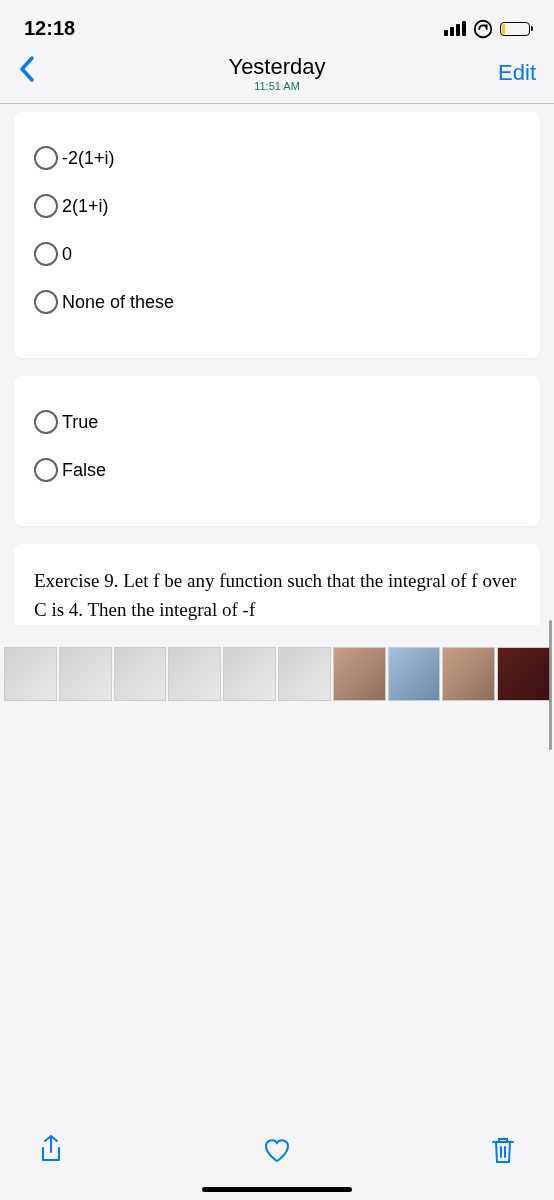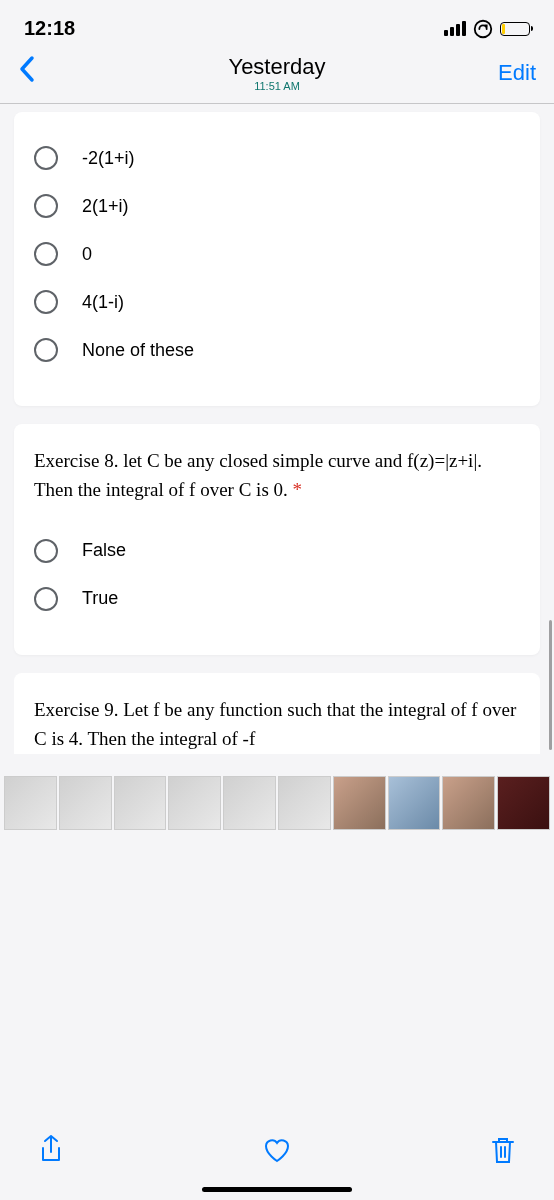--- a/index.html
+++ b/index.html
@@ -16,21 +16,21 @@
 .nav-header { display: flex; align-items: center; padding: 10px 18px 12px; background: #f5f5f7; border-bottom: 0.5px solid #c6c6c8; position: relative; gap: 48px; }
 .back-chevron { color: #007aff; font-size: 32px; font-weight: 300; }
 .nav-center { position: absolute; left: 50%; transform: translateX(-50%); text-align: center; }
 .nav-title { font-size: 22px; font-weight: 400; }
 .nav-subtitle { font-size: 11px; color: #0f766e; }
 .nav-edit { margin-left: auto; color: #007aff; font-size: 22px; }
 .content { padding: 0; }
 .card { background: #fff; border-radius: 8px; margin: 8px 14px 18px; padding: 22px 20px 32px; box-shadow: 0 1px 3px rgba(0,0,0,0.04); }
 .question-text { font-family: 'Comic Sans MS', cursive; font-size: 19px; line-height: 1.55; margin-bottom: 22px; }
 .red-star { color: #d93025; }
-.option { display: flex; align-items: center; gap: 24px; padding: 12px 0; }
+.option { display: flex; align-items: center; gap: 4px; padding: 12px 0; }
 .radio { width: 24px; height: 24px; border: 2px solid #5f6368; border-radius: 50%; flex-shrink: 0; }
 .option-label { font-family: Arial, sans-serif; font-size: 18px; }
 .partial-card { background: #fff; border-radius: 8px 8px 0 0; margin: 8px 14px 4px; padding: 22px 20px 0; }
 .thumb-strip { display: flex; gap: 2px; height: 54px; overflow: hidden; padding: 0 4px; }
 .thumb { flex: 1; background: linear-gradient(135deg, #d0d0d0, #e8e8e8); border: 0.5px solid #ccc; min-width: 0; }
 .thumb.photo1 { background: linear-gradient(135deg, #c9a08a, #8b6f5c); }
 .thumb.photo2 { background: linear-gradient(135deg, #a8c0d8, #6b8aa8); }
 .thumb.photo3 { background: linear-gradient(135deg, #5a1f1f, #3a1010); }
 .bottom-bar { position: absolute; bottom: 0; left: 0; right: 0; height: 84px; background: #f5f5f7; display: flex; justify-content: space-between; align-items: center; padding: 0 36px 16px; }
 .bottom-icon { width: 30px; height: 30px; display: flex; align-items: center; justify-content: center; }
@@ -82,37 +82,32 @@
     <div class="option">
         <div class="radio"></div>
         <span class="option-label">2(1+i)</span>
       </div>
     <div class="option">
         <div class="radio"></div>
         <span class="option-label">0</span>
       </div>
     <div class="option">
         <div class="radio"></div>
-        <span class="option-label">4(1-i)</span>
-      </div>
-    <div class="option">
-        <div class="radio"></div>
         <span class="option-label">None of these</span>
       </div>
   </div>
 
   <div class="card">
-    <div class="question-text"><span>Exercise 8. let C be any closed simple curve and f(z)=|z+i|. Then the integral of f over C is 0. </span><span class="red-star">*</span></div>
+    <div class="option">
+        <div class="radio"></div>
+        <span class="option-label">True</span>
+      </div>
     <div class="option">
         <div class="radio"></div>
         <span class="option-label">False</span>
-      </div>
-    <div class="option">
-        <div class="radio"></div>
-        <span class="option-label">True</span>
       </div>
   </div>
 
   <div class="partial-card">
     <div class="question-text">Exercise 9. Let f be any function such that the integral of f over C is 4. Then the integral of -f</div>
   </div>
 
   <div class="thumb-strip">
     <div class="thumb"></div>
     <div class="thumb"></div>

